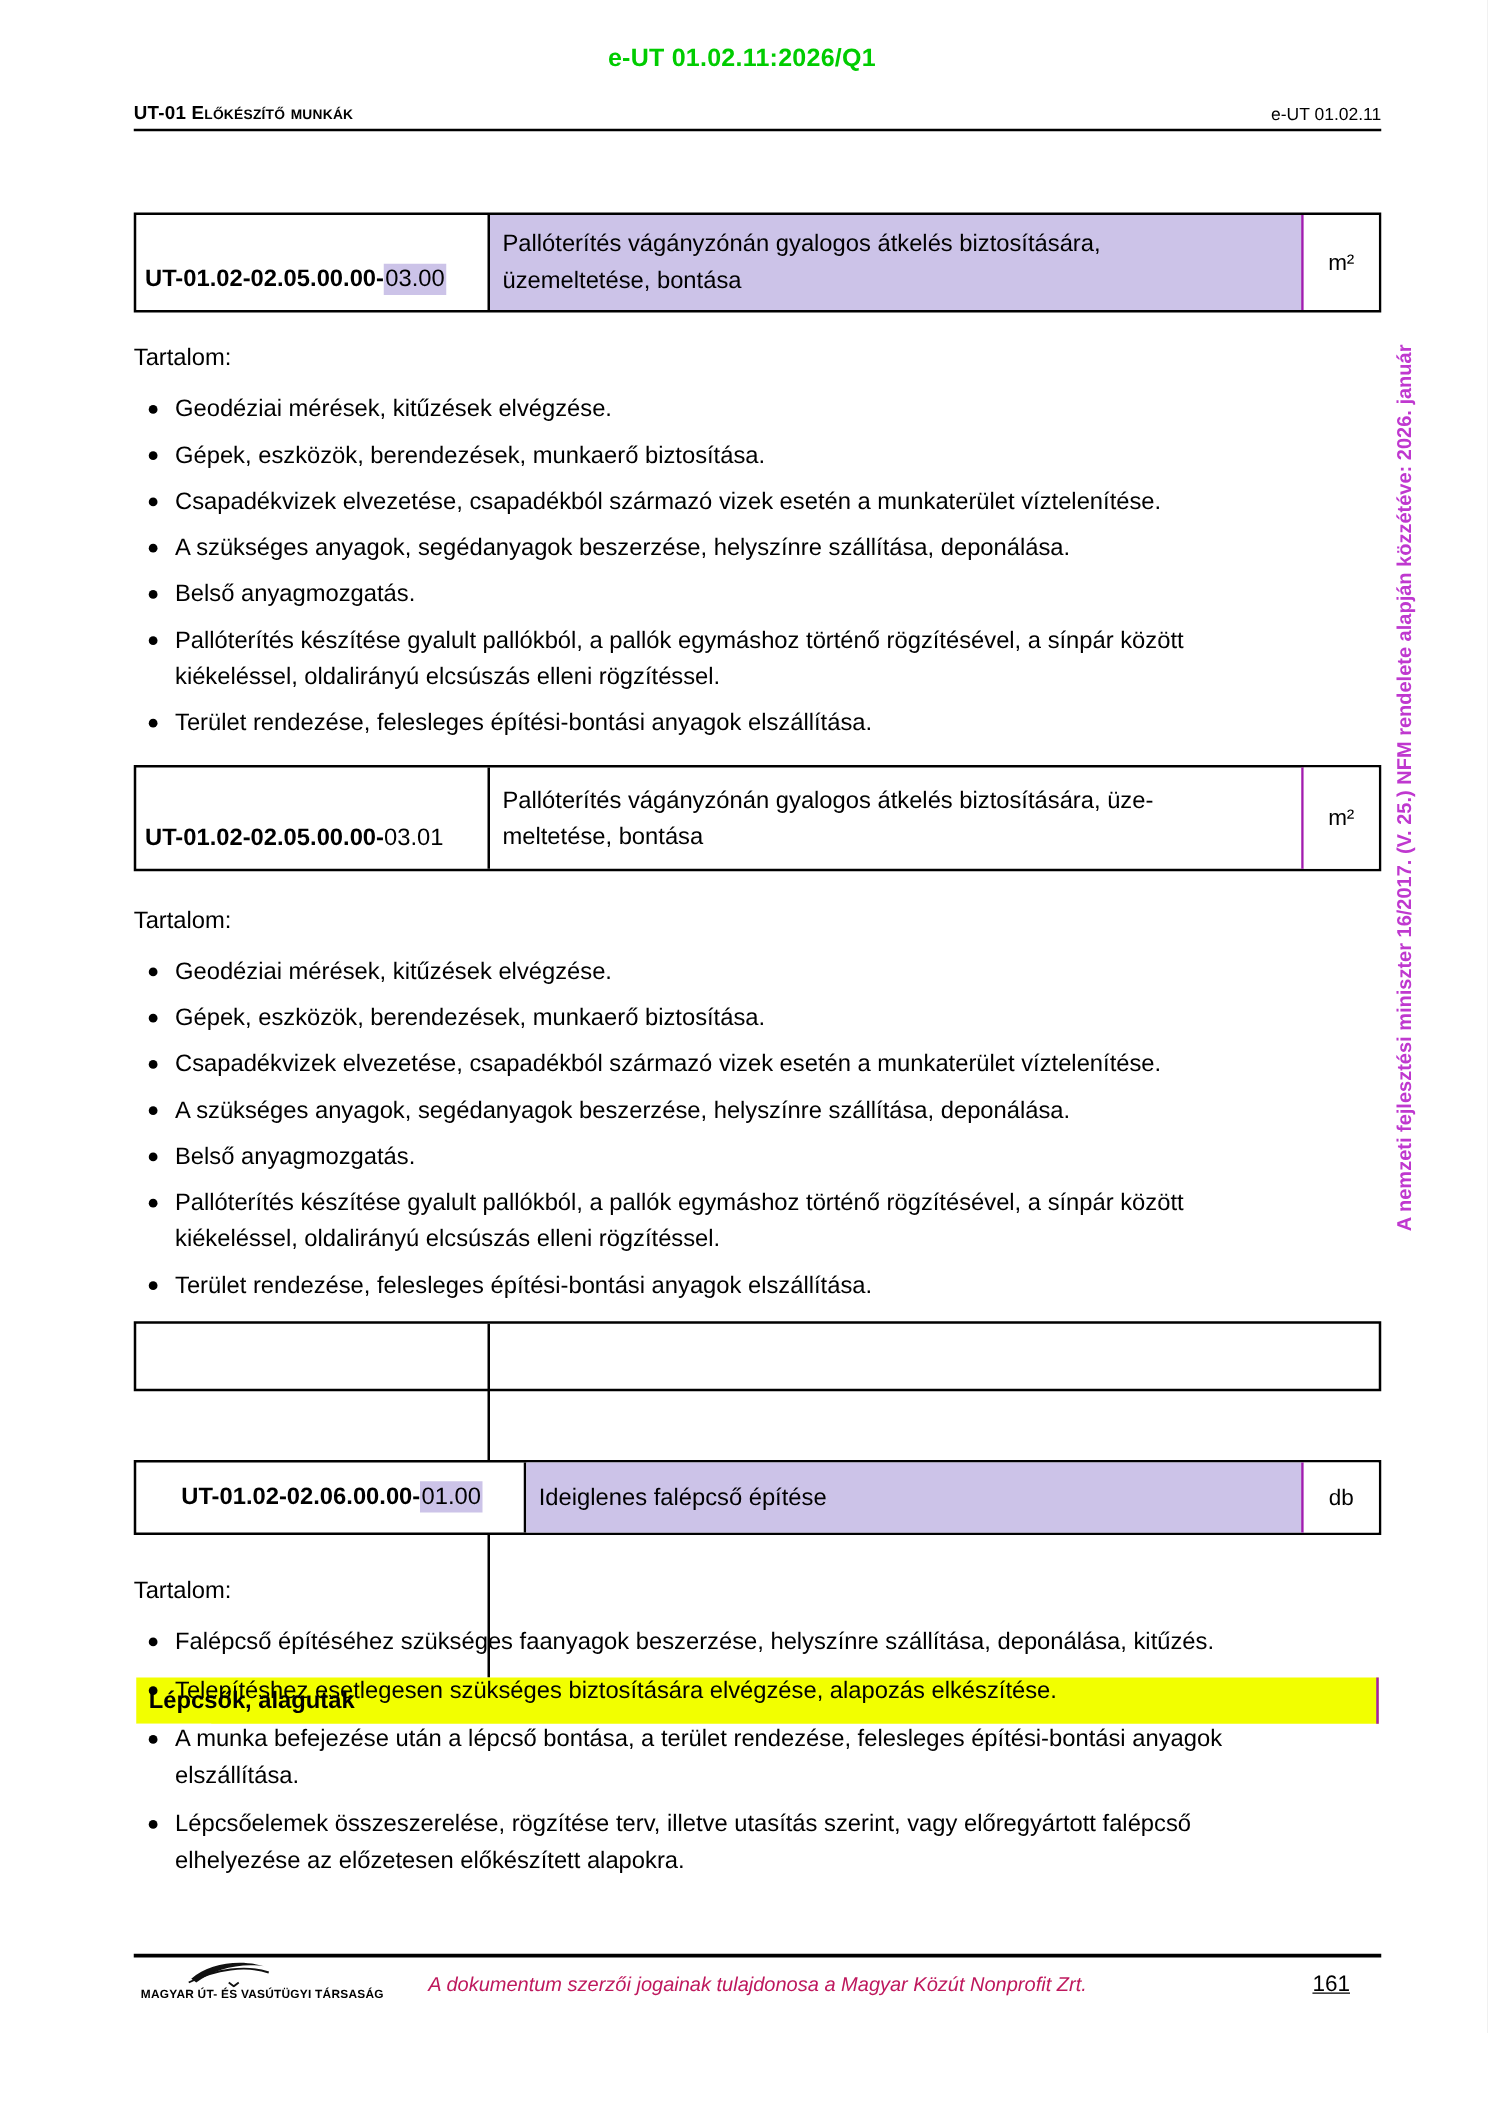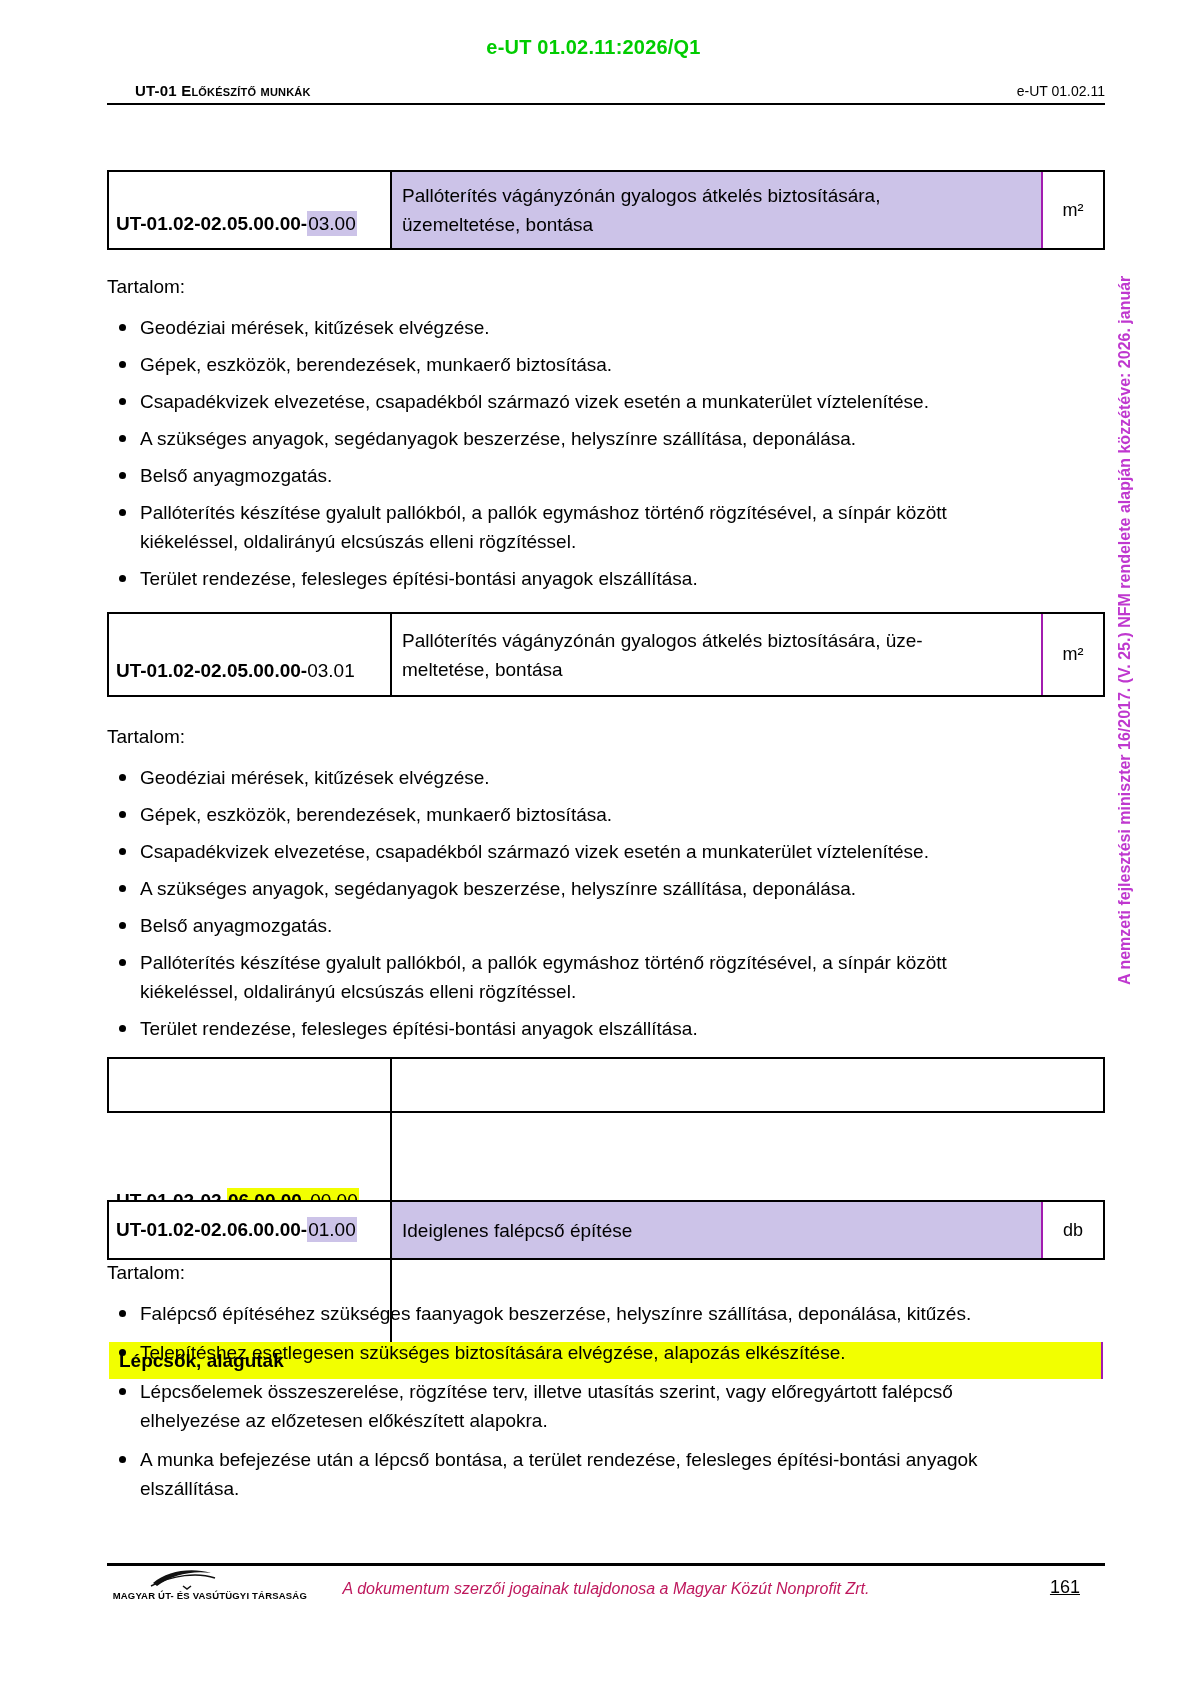--- a/index.html
+++ b/index.html
@@ -15,21 +15,21 @@
   .doc-version{
     position:absolute;top:36px;left:107px;width:973px;
     text-align:center;color:#00cc00;font-size:20px;font-weight:bold;
     letter-spacing:.2px;
   }
   .running-header{
     position:absolute;top:82px;left:107px;width:998px;
     display:flex;justify-content:space-between;align-items:flex-end;
     border-bottom:2px solid #000;padding-bottom:4px;box-sizing:border-box;
   }
-  .chapter-title{font-size:15px;font-weight:bold;font-variant:small-caps;letter-spacing:.2px;margin-left:28px;}
+  .chapter-title{font-size:15px;font-weight:bold;font-variant:small-caps;letter-spacing:.2px;}
   .doc-code{font-size:14px;}
   
   .wtable{
     position:absolute;left:107px;width:998px;
     display:flex;border:2px solid #000;box-sizing:border-box;
     font-size:19px;background:#fff;
   }
   .col-code{
     width:283px;flex:0 0 283px;border-right:2px solid #000;box-sizing:border-box;
     display:flex;align-items:flex-end;padding:6px 4px 13px 7px;
@@ -45,21 +45,21 @@
     flex:0 0 60px;width:60px;display:flex;align-items:center;justify-content:center;
     font-size:18px;box-sizing:border-box;background:#fff;
   }
   .bold{font-weight:bold;margin-top:44px;}
   .bg-lav{background:#ccc3e8;}
   .bg-yel{background:#f2ff00;}
   .hl{padding:2px 1px;}
   #table1{top:170px;height:80px;}
   #table2{top:612px;height:85px;}
   #table3{top:1057px;height:56px;flex-direction:column;}
-  #table4{top:1200px;height:60px;}
+  #table4{top:1168px;height:60px;padding-left:29px;}
   #table3 .col-desc{font-weight:bold;}
   
   .content-section{position:absolute;left:107px;width:998px;font-size:19px;}
   #section1{top:272px;}
   #section2{top:722px;}
   #section3{top:1258px;}
   .content-label{line-height:29px;margin-bottom:12px;}
   .bullet-list{list-style:none;margin:0;padding:0;}
   .bullet-list li{
     position:relative;padding-left:33px;max-width:845px;
@@ -165,22 +165,22 @@
       <div>Ideiglenes falépcső építése</div>
     </div>
     <div class="col-unit">db</div>
   </div>
 
   <div class="content-section" id="section3">
     <div class="content-label">Tartalom:</div>
     <ul class="bullet-list">
       <li>Falépcső építéséhez szükséges faanyagok beszerzése, helyszínre szállítása, deponálása, kitűzés.</li>
       <li>Telepítéshez esetlegesen szükséges biztosítására elvégzése, alapozás elkészítése.</li>
+      <li>A munka befejezése után a lépcső bontása, a terület rendezése, felesleges építési-bontási anyagok elszállítása.</li>
       <li>Lépcsőelemek összeszerelése, rögzítése terv, illetve utasítás szerint, vagy előregyártott falépcső elhelyezése az előzetesen előkészített alapokra.</li>
-      <li>A munka befejezése után a lépcső bontása, a terület rendezése, felesleges építési-bontási anyagok elszállítása.</li>
     </ul>
   </div>
 
   <div class="side-note">A nemzeti fejlesztési miniszter 16/2017. (V. 25.) NFM rendelete alapján közzétéve: 2026. január</div>
 
   <div class="footer-rule"></div>
   <div class="org-logo">
     <svg class="logo-swoosh" width="80" height="22" viewBox="0 0 80 22">
       <path d="M8 15 C 22 3, 46 -1, 66 5 C 48 2, 26 7, 12 18 Z" fill="#111"></path>
       <path d="M6 18 C 28 7, 52 4, 70 10" stroke="#111" stroke-width="1.5" fill="none"></path>

